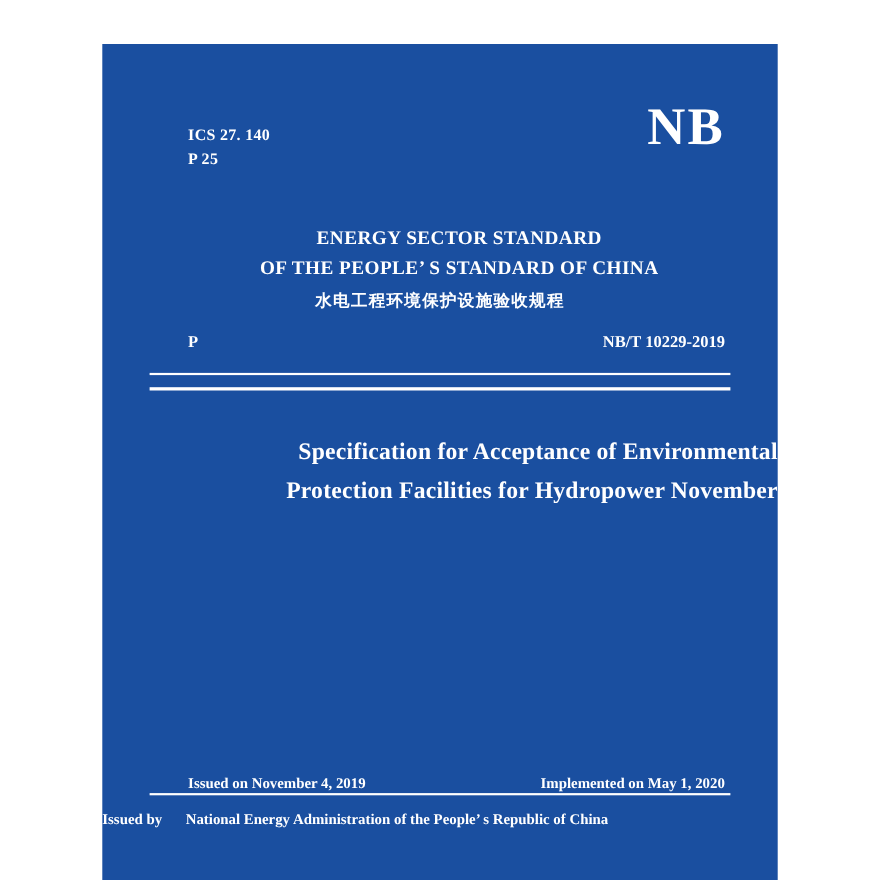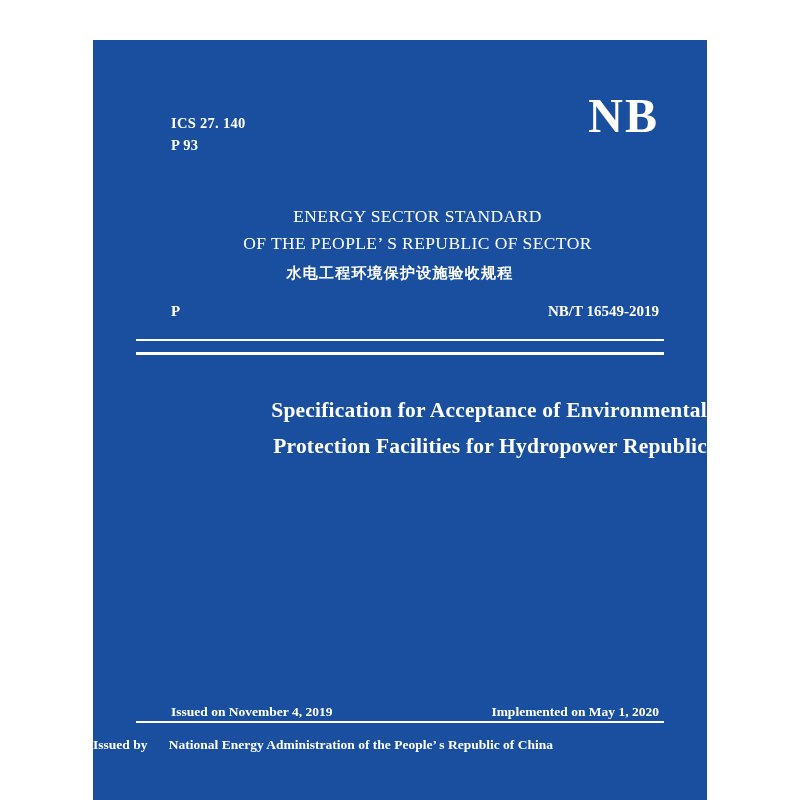--- a/index.html
+++ b/index.html
@@ -49,21 +49,21 @@
   
   .std-head {
     position: absolute;
     left: 0;
     right: 0;
     top: 163px;
     text-align: center;
   }
   .std-head .en1,
   .std-head .en2 {
-    font-weight: normal;
+    font-weight: bold;
     font-size: 17.5px;
     letter-spacing: 0.4px;
     line-height: 1.55;
     padding-left: 35px;
   }
   .std-head .cn {
     font-family: "DejaVu Sans", sans-serif;
     font-weight: bold;
     font-size: 15px;
     letter-spacing: 1.2px;
@@ -136,42 +136,42 @@
   .issuer-row .lbl { margin-right: 18px; }
 </style>
 </head>
 <body>
 
 <div class="page">
   <div class="cover">
 
     <div class="ics-block">
       <div>ICS 27. 140</div>
-      <div>P 93</div>
+      <div>P 25</div>
     </div>
 
     <div class="nb-logo">NB</div>
 
     <div class="std-head">
       <div class="en1">ENERGY SECTOR STANDARD</div>
-      <div class="en2">OF THE PEOPLE’ S REPUBLIC OF SECTOR</div>
+      <div class="en2">OF THE PEOPLE’ S STANDARD OF CHINA</div>
       <div class="cn">水电工程环境保护设施验收规程</div>
     </div>
 
     <div class="code-row">
       <div>P</div>
-      <div>NB/T 16549-2019</div>
+      <div>NB/T 10229-2019</div>
     </div>
 
     <div class="rule top"></div>
     <div class="rule mid"></div>
 
     <div class="title-block">
       <div class="t-en">Specification for Acceptance of Environmental</div>
-      <div class="t-en">Protection Facilities for Hydropower Republic</div>
+      <div class="t-en">Protection Facilities for Hydropower November</div>
     </div>
 
     <div class="dates-row">
       <div>Issued on November 4, 2019</div>
       <div>Implemented on May 1, 2020</div>
     </div>
 
     <div class="rule low"></div>
 
     <div class="issuer-row">

